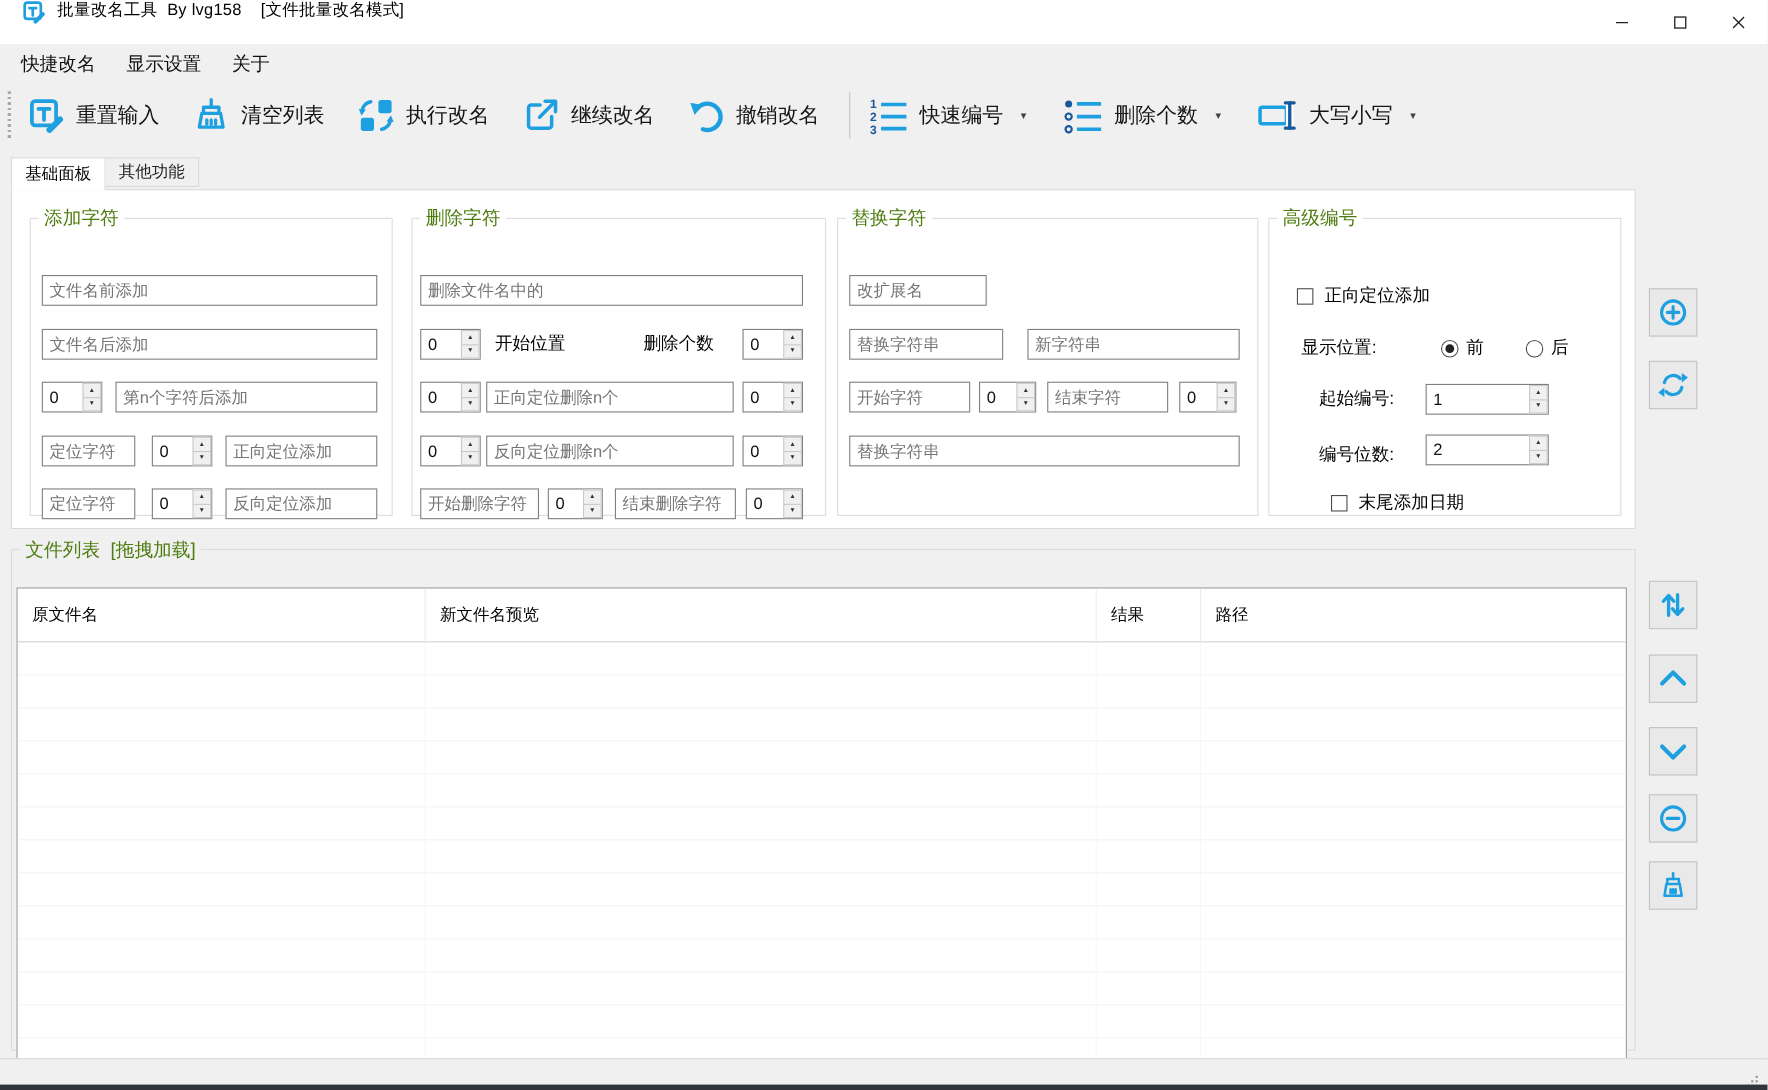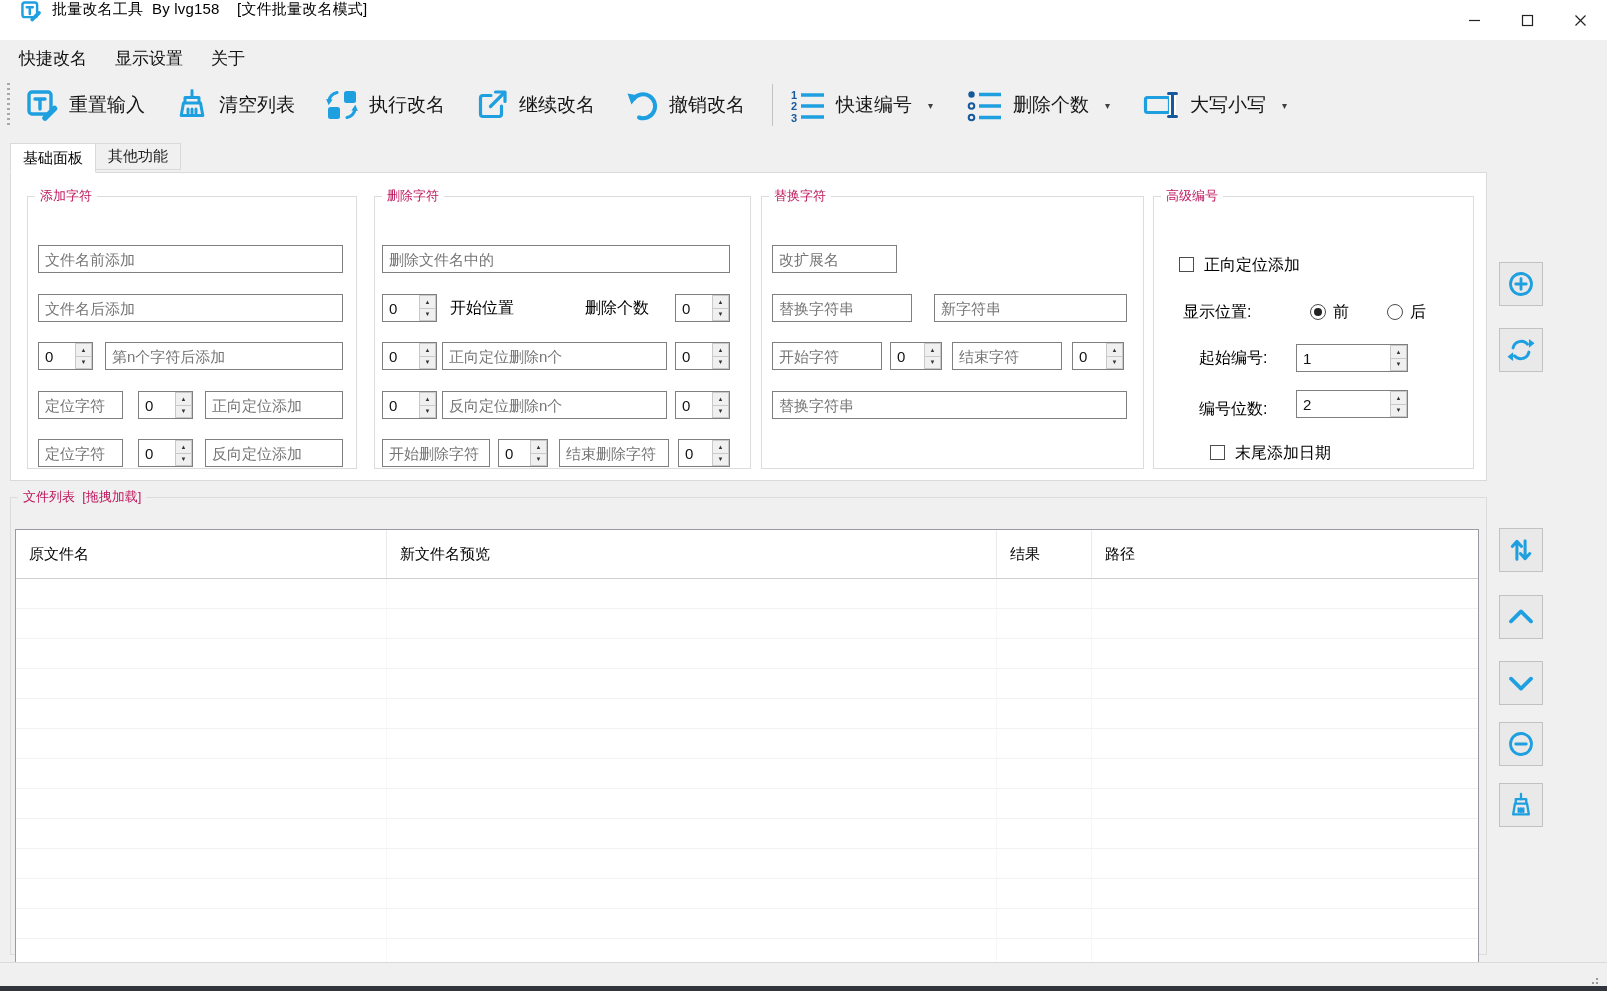--- a/index.html
+++ b/index.html
@@ -27,21 +27,21 @@
   .tb-sep{width:1px;height:42px;background:#c3c3c3;margin:0 10px 0 4px}
   .caret{font-size:10px;color:#404040;margin-left:16px;margin-right:4px}
   
   .tabs{position:absolute;left:10px;top:143px;height:30px;display:flex;align-items:flex-start;z-index:3}
   .tab{font-size:15px;padding:0 12px;display:flex;align-items:center;box-sizing:border-box;border:1px solid #d9d9d9}
   .tab.active{height:30px;background:#fff;border-bottom:1px solid #fff;color:#000}
   .tab.inactive{height:27px;background:#f0f0f0;border-left:none;color:#222}
   .panel{position:absolute;left:10px;top:172px;width:1477px;height:309px;background:#fff;border:1px solid #d9d9d9;box-sizing:border-box;z-index:2}
   
   fieldset{position:absolute;margin:0;padding:0;border:1px solid #dcdcdc;background:transparent;box-sizing:border-box}
-  legend{font-size:13px;color:#be185d;padding:0 5px;margin-left:7px;white-space:pre}
+  legend{font-size:17px;color:#4d7c0f;padding:0 5px;margin-left:7px;white-space:pre}
   .fs{top:14px;height:282px}
   
   .in{position:absolute;height:28px;box-sizing:border-box;border:1px solid #7f7f7f;background:#fff;font-size:15px;padding:0 6px;color:#222;font-family:inherit;outline:none}
   .in::placeholder{color:#757575;opacity:1}
   .spin{position:absolute;height:28px;box-sizing:border-box;border:1px solid #7f7f7f;background:#fff;display:flex}
   .spin-in{border:none;outline:none;min-width:0;flex:1;font-size:15px;padding:0 0 0 6px;color:#111;font-family:inherit;background:transparent}
   .spin-btns{width:17px;display:flex;flex-direction:column;flex:0 0 auto}
   .sb{flex:1;background:#f0f0f0;border:1px solid #c9c9c9;display:flex;align-items:center;justify-content:center;font-size:6px;color:#333;line-height:1}
   .sb.up{border-bottom:none}
   .lbl{position:absolute;font-size:16px;line-height:28px;color:#000;white-space:nowrap}

